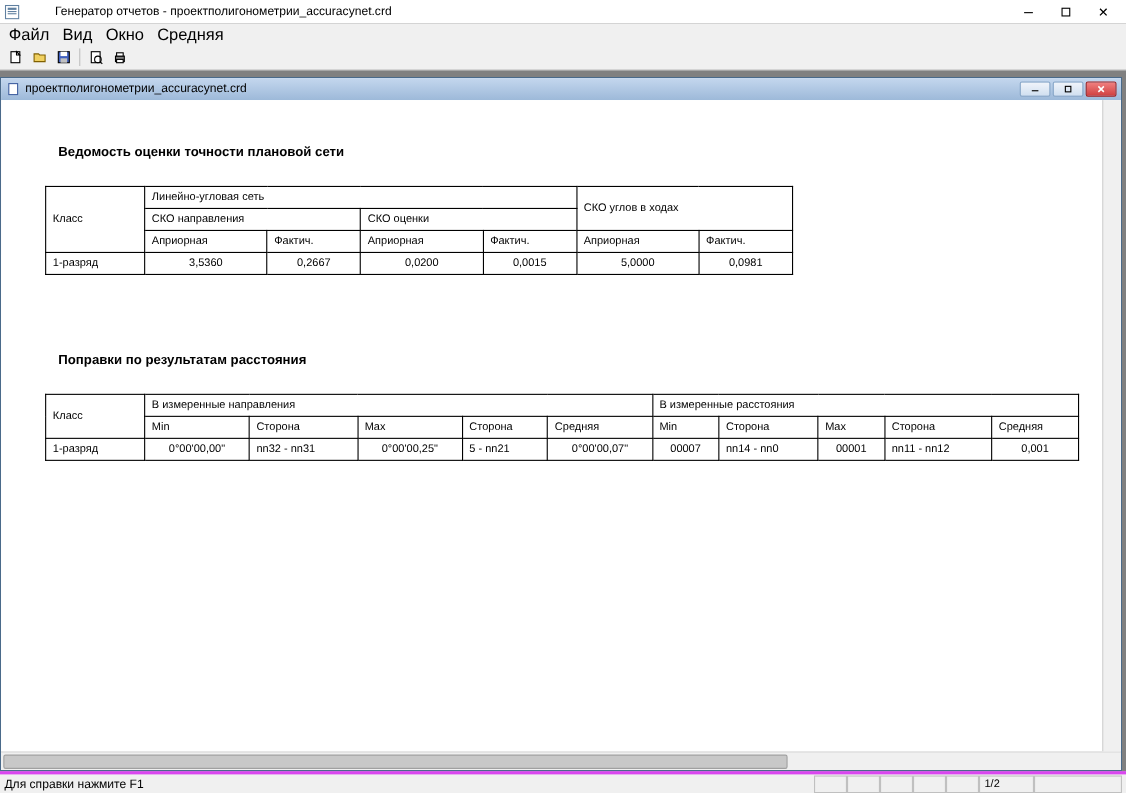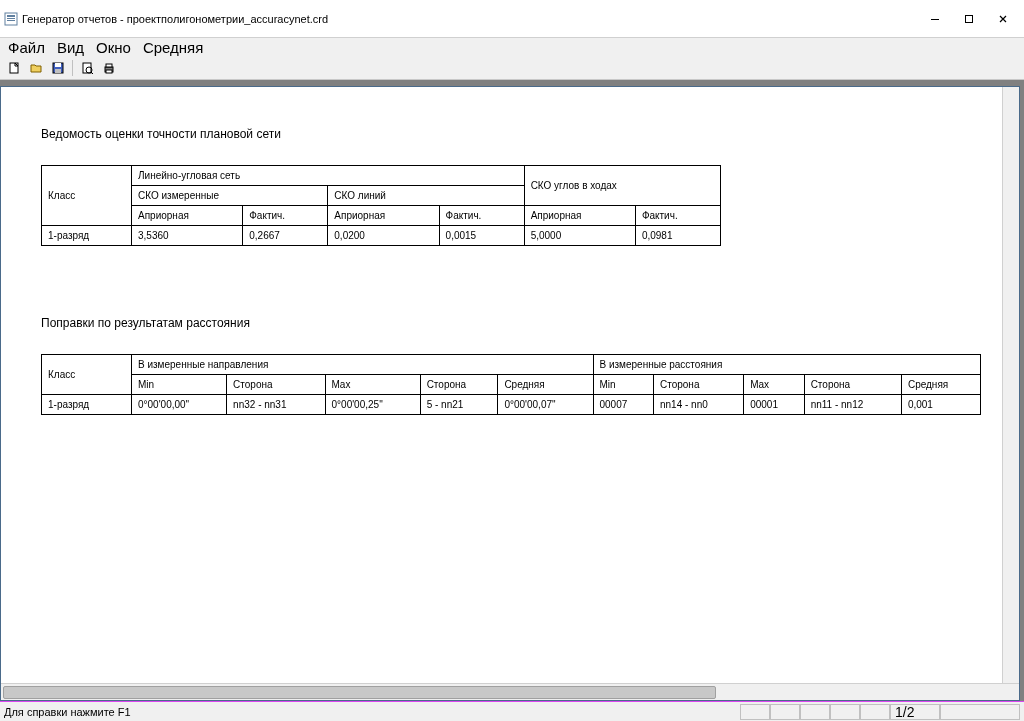--- a/index.html
+++ b/index.html
@@ -1,20 +1,20 @@
 <!DOCTYPE html>
 <html><head>
 <meta charset="utf-8">
 <style>
   * { box-sizing: border-box; }
   html, body { margin: 0; padding: 0; font-family: "Segoe UI", Tahoma, sans-serif; font-size: 11px; color: #000; background: #fff; }
   .app { width: 1024px; height: 721px; position: relative; background: #f0f0f0; display: flex; flex-direction: column; }
 
   
-  .outer-titlebar { height: 38px; background: #fff; display: flex; align-items: center; padding: 0 4px; border-bottom: 1px solid #d0d0d0; }
+  .outer-titlebar { height: 22px; background: #fff; display: flex; align-items: center; padding: 0 4px; border-bottom: 1px solid #d0d0d0; gap: 28px; }
   .outer-titlebar .app-icon { width: 14px; height: 14px; margin-right: 4px; display: inline-flex; align-items: center; justify-content: center; }
   .outer-titlebar .title-text { flex: 1; font-size: 11px; }
   .outer-titlebar .win-controls { display: flex; gap: 0; }
   .win-btn { width: 34px; height: 20px; display: flex; align-items: center; justify-content: center; cursor: pointer; }
 
   
   .menubar { height: 18px; background: #f0f0f0; display: flex; align-items: center; padding: 0 2px; font-size: 15px; }
   .menubar .menu-item { padding: 2px 6px; cursor: pointer; }
 
   
@@ -35,36 +35,36 @@
   .doc-ctrl { width: 28px; height: 14px; background: linear-gradient(to bottom,#f0f4fa,#d0dff0); border: 1px solid #8aa8c8; border-radius: 2px; display: flex; align-items: center; justify-content: center; cursor: pointer; font-size: 9px; }
   .doc-ctrl.close { background: linear-gradient(to bottom,#f08080,#d04040); border-color: #a02020; color: #fff; }
 
   
   .doc-content { flex: 1; overflow: hidden; position: relative; display: flex; flex-direction: column; }
   .report-page { flex: 1; background: #fff; padding: 30px 40px 10px 40px; overflow: hidden; position: relative; }
   .doc-vscroll { position: absolute; right: 0; top: 0; bottom: 17px; width: 17px; background: #f0f0f0; border-left: 1px solid #d0d0d0; }
   .doc-hscroll { height: 17px; background: #f0f0f0; border-top: 1px solid #d0d0d0; display: flex; align-items: center; }
   .hscroll-thumb { height: 13px; background: #c8c8c8; border: 1px solid #a0a0a0; border-radius: 2px; margin: 0 2px; }
 
-  .section-title { font-weight: normal; font-size: 12px; margin: 10px 0 24px 0; }
+  .section-title { font-weight: bold; font-size: 12px; margin: 10px 0 24px 12px; }
 
   
   table.report { border-collapse: collapse; font-size: 10px; }
   table.report th, table.report td { border: 1px solid #000; padding: 4px 6px; text-align: left; vertical-align: middle; font-weight: normal; }
-  table.report .num { text-align: left; }
+  table.report .num { text-align: center; }
   table.report .lft { text-align: left; }
   .tbl1 { width: 680px; }
   .tbl2 { width: 940px; }
   .data-row-sep td { border-top: 3px double #000; }
 
   
-  .statusbar { height: 20px; background: #f0f0f0; border-top: 1px solid #d946ef; display: flex; align-items: center; font-size: 11px; padding: 0 4px; }
+  .statusbar { height: 20px; background: #f0f0f0; border-top: 3px solid #d946ef; display: flex; align-items: center; font-size: 11px; padding: 0 4px; }
   .statusbar .status-text { flex: 1; }
   .statusbar .status-cells { display: flex; gap: 0; }
-  .status-cell { border: 1px solid #c0c0c0; height: 16px; min-width: 30px; padding: 0 4px; display: flex; align-items: center; font-size: 14px; }
+  .status-cell { border: 1px solid #c0c0c0; height: 16px; min-width: 30px; padding: 0 4px; display: flex; align-items: center; font-size: 10px; }
   .status-cell.pg { min-width: 50px; }
   .status-cell.wide { min-width: 80px; }
 
   svg { display: block; }
 </style>
 </head>
 <body>
 
 <div class="app">
 
@@ -135,36 +135,61 @@
       <svg width="14" height="14" viewBox="0 0 14 14">
           <rect x="3" y="6" width="8" height="5" fill="#808080" stroke="#000"></rect>
           <rect x="4" y="3" width="6" height="3" fill="#fff" stroke="#000"></rect>
           <rect x="4" y="9" width="6" height="3" fill="#fff" stroke="#000"></rect>
         </svg>
     </div>
   </div>
 
   <div class="mdi-client">
     <div class="doc-window">
+      <div class="doc-titlebar">
+        <span class="doc-icon">
+          <svg width="12" height="12" viewBox="0 0 12 12">
+              <rect x="2" y="1" width="8" height="10" fill="#fff" stroke="#4060a0"></rect>
+            </svg>
+        </span>
+        <span class="doc-title">проектполигонометрии_accuracynet.crd</span>
+        <div class="doc-ctrls">
+          <div class="doc-ctrl">
+            <svg width="8" height="8" viewBox="0 0 8 8">
+                <rect x="1" y="5" width="6" height="1" fill="#000"></rect>
+              </svg>
+          </div>
+          <div class="doc-ctrl">
+            <svg width="8" height="8" viewBox="0 0 8 8">
+                <rect x="1.5" y="1.5" width="5" height="5" fill="none" stroke="#000"></rect>
+              </svg>
+          </div>
+          <div class="doc-ctrl close">
+            <svg width="8" height="8" viewBox="0 0 8 8">
+                <path d="M1.5 1.5 L6.5 6.5 M6.5 1.5 L1.5 6.5" stroke="#fff" stroke-width="1.4"></path>
+              </svg>
+          </div>
+        </div>
+      </div>
 
       <div class="doc-content">
         <div class="report-page">
 
           <div class="section-title">Ведомость оценки точности плановой сети</div>
 
           <table class="report tbl1">
             <tbody>
                 <tr>
               <th rowspan="3" style="width:90px">Класс</th>
               <th colspan="4">Линейно-угловая сеть</th>
               <th colspan="2" rowspan="2">СКО углов в ходах</th>
             </tr>
             <tr>
-              <th colspan="2">СКО измеренные</th>
-              <th colspan="2">СКО линий</th>
+              <th colspan="2">СКО направления</th>
+              <th colspan="2">СКО оценки</th>
             </tr>
             <tr>
               <th>Априорная</th>
               <th>Фактич.</th>
               <th>Априорная</th>
               <th>Фактич.</th>
               <th>Априорная</th>
               <th>Фактич.</th>
             </tr>
             <tr class="data-row-sep">

